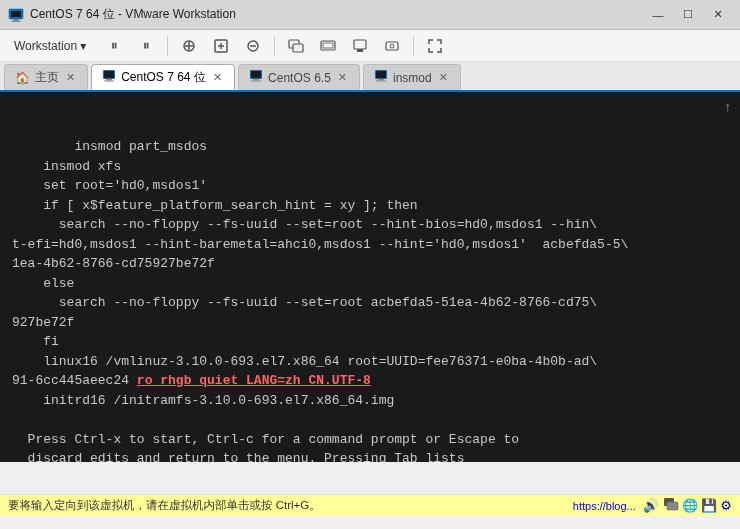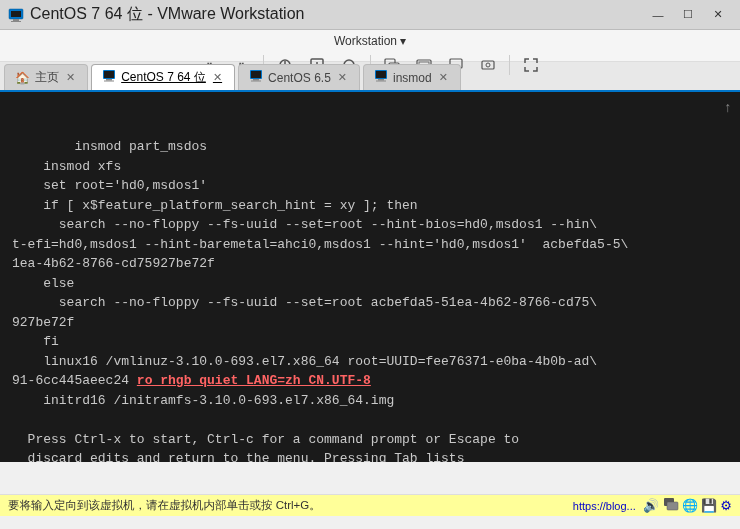--- a/index.html
+++ b/index.html
@@ -25,21 +25,21 @@
     .title-bar-icon {
       width: 16px;
       height: 16px;
       margin-right: 6px;
       display: flex;
       align-items: center;
       justify-content: center;
     }
     .title-bar-text {
       flex: 1;
-      font-size: 16px;
+      font-size: 12px;
       color: #222;
     }
     .title-bar-controls {
       display: flex;
       gap: 2px;
     }
     .title-bar-btn {
       width: 28px;
       height: 20px;
       background: #d6d6d6;
@@ -53,21 +53,20 @@
     }
 
     
     .menu-bar {
       background: #f5f5f5;
       height: 32px;
       display: flex;
       align-items: center;
       padding: 0 4px;
       border-bottom: 1px solid #ddd;
-      flex-direction: column;
     }
     .menu-item {
       padding: 4px 10px;
       font-size: 12px;
       color: #333;
       cursor: pointer;
       display: flex;
       align-items: center;
       gap: 3px;
       border-radius: 3px;
@@ -125,21 +124,20 @@
       border: 1px solid #bbb;
       border-bottom: none;
       border-radius: 4px 4px 0 0;
       margin-right: 3px;
       white-space: nowrap;
     }
     .tab.active {
       background: #fff;
       color: #000;
       border-color: #aaa;
-      text-decoration: underline;
     }
     .tab-icon {
       font-size: 12px;
     }
     .tab-close {
       font-size: 11px;
       color: #666;
       cursor: pointer;
       padding: 1px 2px;
       border-radius: 2px;

